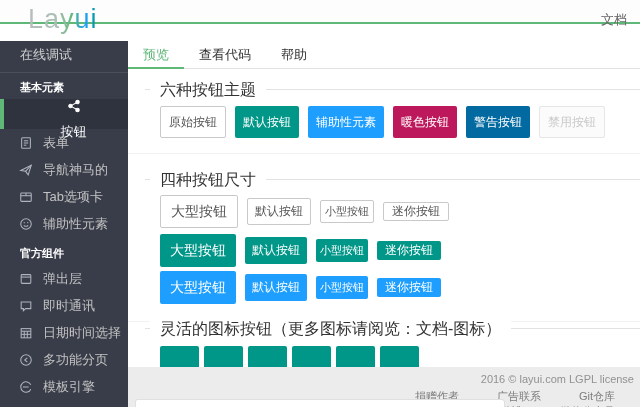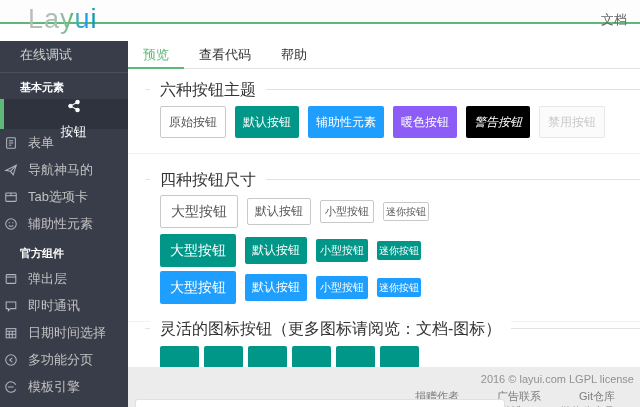--- a/index.html
+++ b/index.html
@@ -23,21 +23,21 @@
 
   
   .sidebar { position:absolute; top:41px; left:0; bottom:0; width:128px;
              background:#393D49; color:#c2c2c2; font-size:13px; overflow:hidden; }
   .side-link { height:32px; line-height:28px; padding-left:20px;
                border-bottom:1px solid #4a4f5c; color:#d0d0d0; cursor:pointer; }
   .side-section { height:24px; line-height:24px; margin-top:2px; padding-left:20px;
                   color:#fff; font-weight:bold; font-size:11px; }
   .side-section.second { margin-top:4px; }
   .side-item { height:27px; display:flex; align-items:center; gap:10px;
-               padding-left:4px; cursor:pointer; }
+               padding-left:19px; cursor:pointer; }
   .side-item .icon { width:14px; height:14px; display:inline-flex; flex:none; color:#aeb3bd; }
   .side-item.active { height:30px; background:#2F333E; border-left:4px solid #5FB878;
                       padding-left:15px; color:#fff;flex-direction:column; }
   .side-item.active .icon { color:#fff; }
   .icon svg { width:100%; height:100%; }
 
   
   .main { position:absolute; top:41px; left:128px; right:0; bottom:40px;
           background:#fff; overflow:hidden; }
   .tabbar { height:28px; border-bottom:1px solid #e2e2e2; display:flex; }
@@ -64,28 +64,28 @@
   .sep.s2 { margin-top:17px; }
 
   
   .btn { display:inline-flex; align-items:center; justify-content:center;
          height:32px; padding:0 8px; border-radius:2px; border:none;
          font-size:12px; color:#fff; white-space:nowrap; cursor:pointer;
          font-family:inherit; }
   .btn-primitive { background:#fff; border:1px solid #C9C9C9; color:#555; }
   .btn-green { background:#009688; }
   .btn-blue { background:#1E9FFF; }
-  .btn-orange { background:#8b5cf6; }
-  .btn-red { background:#000000;font-style:italic; }
+  .btn-orange { background:#be185d; }
+  .btn-red { background:#0369a1; }
   .btn-disabled { background:#FBFBFB; border:1px solid #E6E6E6; color:#C9C9C9;
                   cursor:not-allowed; }
   .btn.lg  { height:33px; padding:0 10px; font-size:14px; }
   .btn.def { height:27px; padding:0 7px;  font-size:12px; }
   .btn.sm  { height:23px; padding:0 4px;  font-size:11px; }
-  .btn.xs  { height:19px; padding:0 2px;  font-size:10px; }
+  .btn.xs  { height:19px; padding:0 8px;  font-size:12px; }
   .btn.icon-btn { width:39px; height:30px; }
 
   
   .footer { position:absolute; left:128px; right:0; bottom:0; height:40px;
             background:#ececec; font-size:11px; }
   .footer-inner { position:absolute; right:6px; top:6px; width:252px; text-align:right; }
   .copyright { color:#919191; margin-bottom:4px; }
   .footer-links { color:#7d7d7d; }
   .footer-links span { margin:0 19px; cursor:pointer; }
   .partial-panel { position:absolute; left:7px; top:32px; width:370px; height:20px;

